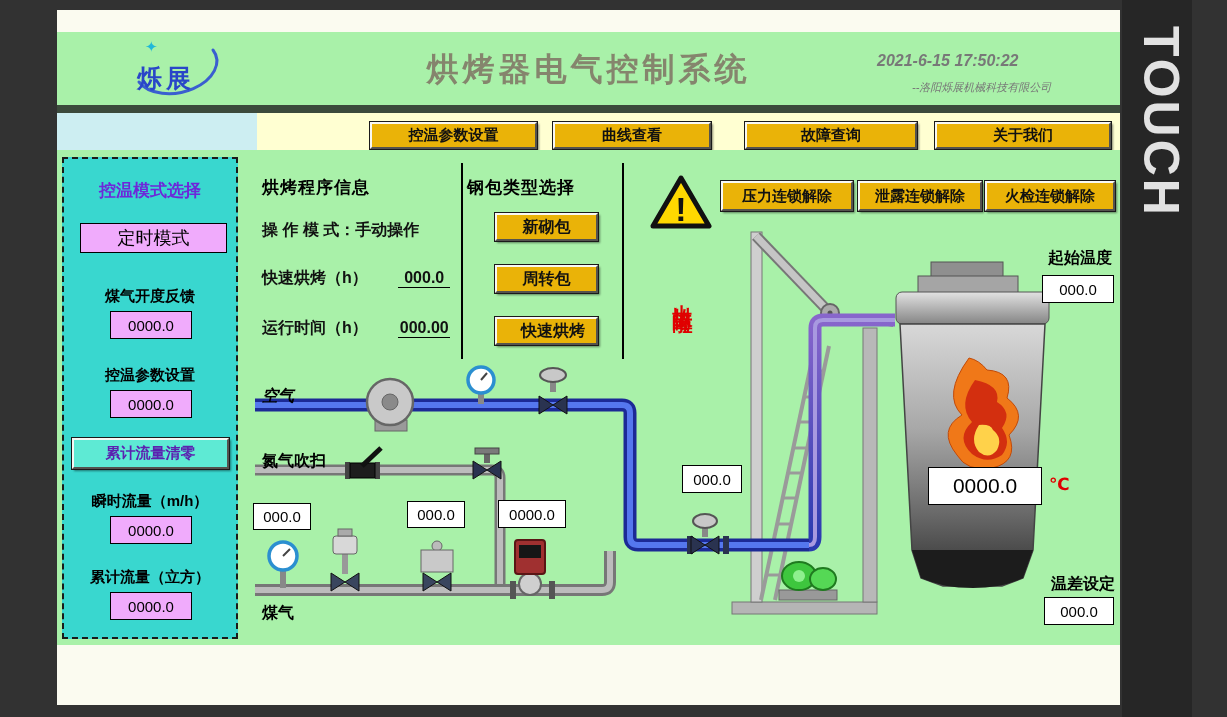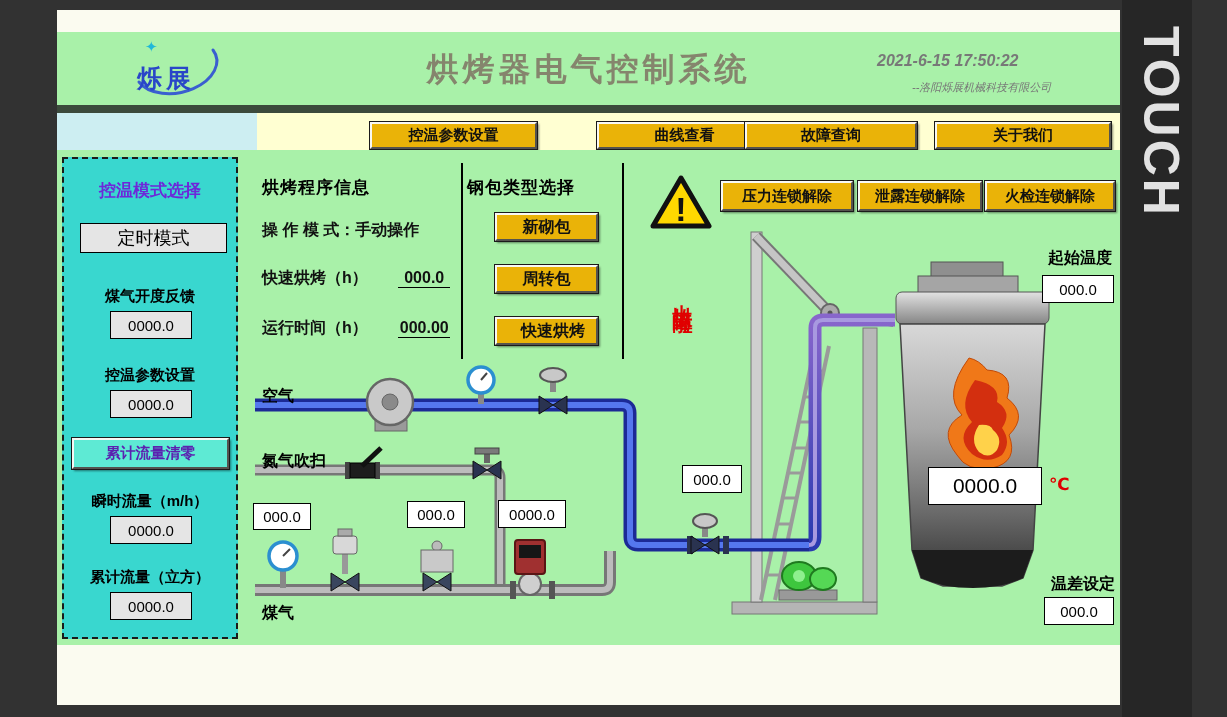--- a/index.html
+++ b/index.html
@@ -41,31 +41,31 @@
     border-color:#f8f8f4 #55534e #55534e #f8f8f4;
     outline:1px solid #1a1a1a;
     box-shadow:2px 2px 2px rgba(0,0,0,0.45);
     font-family:"Liberation Sans","DejaVu Sans",sans-serif;
     font-weight:bold; font-size:15px; color:#111;
     display:flex; align-items:center; justify-content:center;
     cursor:pointer; white-space:nowrap;
   }
   .nav-btn { top:112px; height:27px; }
   .nav-btn1 { left:313px; width:167px; }
-  .nav-btn2 { left:496px; width:175px;margin-left:44px; }
+  .nav-btn2 { left:496px; width:158px; }
   .nav-btn3 { left:688px; width:172px; }
   .nav-btn4 { left:878px; width:176px; }
   
   .main { position:absolute; left:0; top:140px; width:1063px; height:495px; background:#a9f1a9; }
   .diagram { position:absolute; left:0; top:0; width:1063px; height:695px; pointer-events:none; }
   
   .left-panel { position:absolute; left:5px; top:147px; width:176px; height:482px; background:#39d7cf; border:2px dashed #1a1a1a; }
   .lp-title { position:absolute; left:0; top:20px; width:100%; text-align:center; font-weight:bold; font-size:17px; color:#6d28d9; }
   .lp-label { position:absolute; left:0; width:100%; text-align:center; font-weight:bold; font-size:15px; color:#000; }
-  .lp-box { position:absolute; background:#e5e5e5; border:1px solid #000; display:flex; align-items:center; justify-content:center; color:#000; }
+  .lp-box { position:absolute; background:#f0abfc; border:1px solid #000; display:flex; align-items:center; justify-content:center; color:#000; }
   .lp-mode { left:16px; top:64px; width:147px; height:30px; font-size:18px; }
   .lp-v1 { left:46px; top:152px; width:82px; height:28px; font-size:15px; }
   .lp-v2 { left:46px; top:231px; width:82px; height:28px; font-size:15px; }
   .lp-v3 { left:46px; top:357px; width:82px; height:28px; font-size:15px; }
   .lp-v4 { left:46px; top:433px; width:82px; height:28px; font-size:15px; }
   .lp-reset { left:8px; top:279px; width:157px; height:31px; background:#5eead4; color:#5b21b0; font-size:15px; }
   
   .sec-title { position:absolute; font-weight:bold; font-size:17px; color:#000; letter-spacing:1px; white-space:nowrap; }
   .prog-row { position:absolute; left:205px; white-space:nowrap; font-size:16px; font-weight:bold; color:#111; }
   .uval { display:inline-block; min-width:52px; text-align:center; border-bottom:1px solid #000; font-weight:bold; }
@@ -325,17 +325,17 @@
   <div class="vbox ladle-box">0000.0</div>
   <div class="ladle-unit">℃</div>
   <div class="lbl" style="left:978px; top:564px; width:96px; text-align:center;">温差设定</div>
   <div class="vbox diff-box">000.0</div>
 
   <div class="vbox air-box">000.0</div>
   <div class="vbox gas-box1">000.0</div>
   <div class="vbox gas-box2">000.0</div>
   <div class="vbox gas-box3">0000.0</div>
 
-  <div class="lbl" style="left:205px; top:376px;">空气</div>
+  <div class="lbl" style="left:205px; top:376px;font-style:italic;">空气</div>
   <div class="lbl" style="left:205px; top:441px;">氮气吹扫</div>
   <div class="lbl" style="left:205px; top:593px;">煤气</div>
 
 </div>
 
 </body></html>

